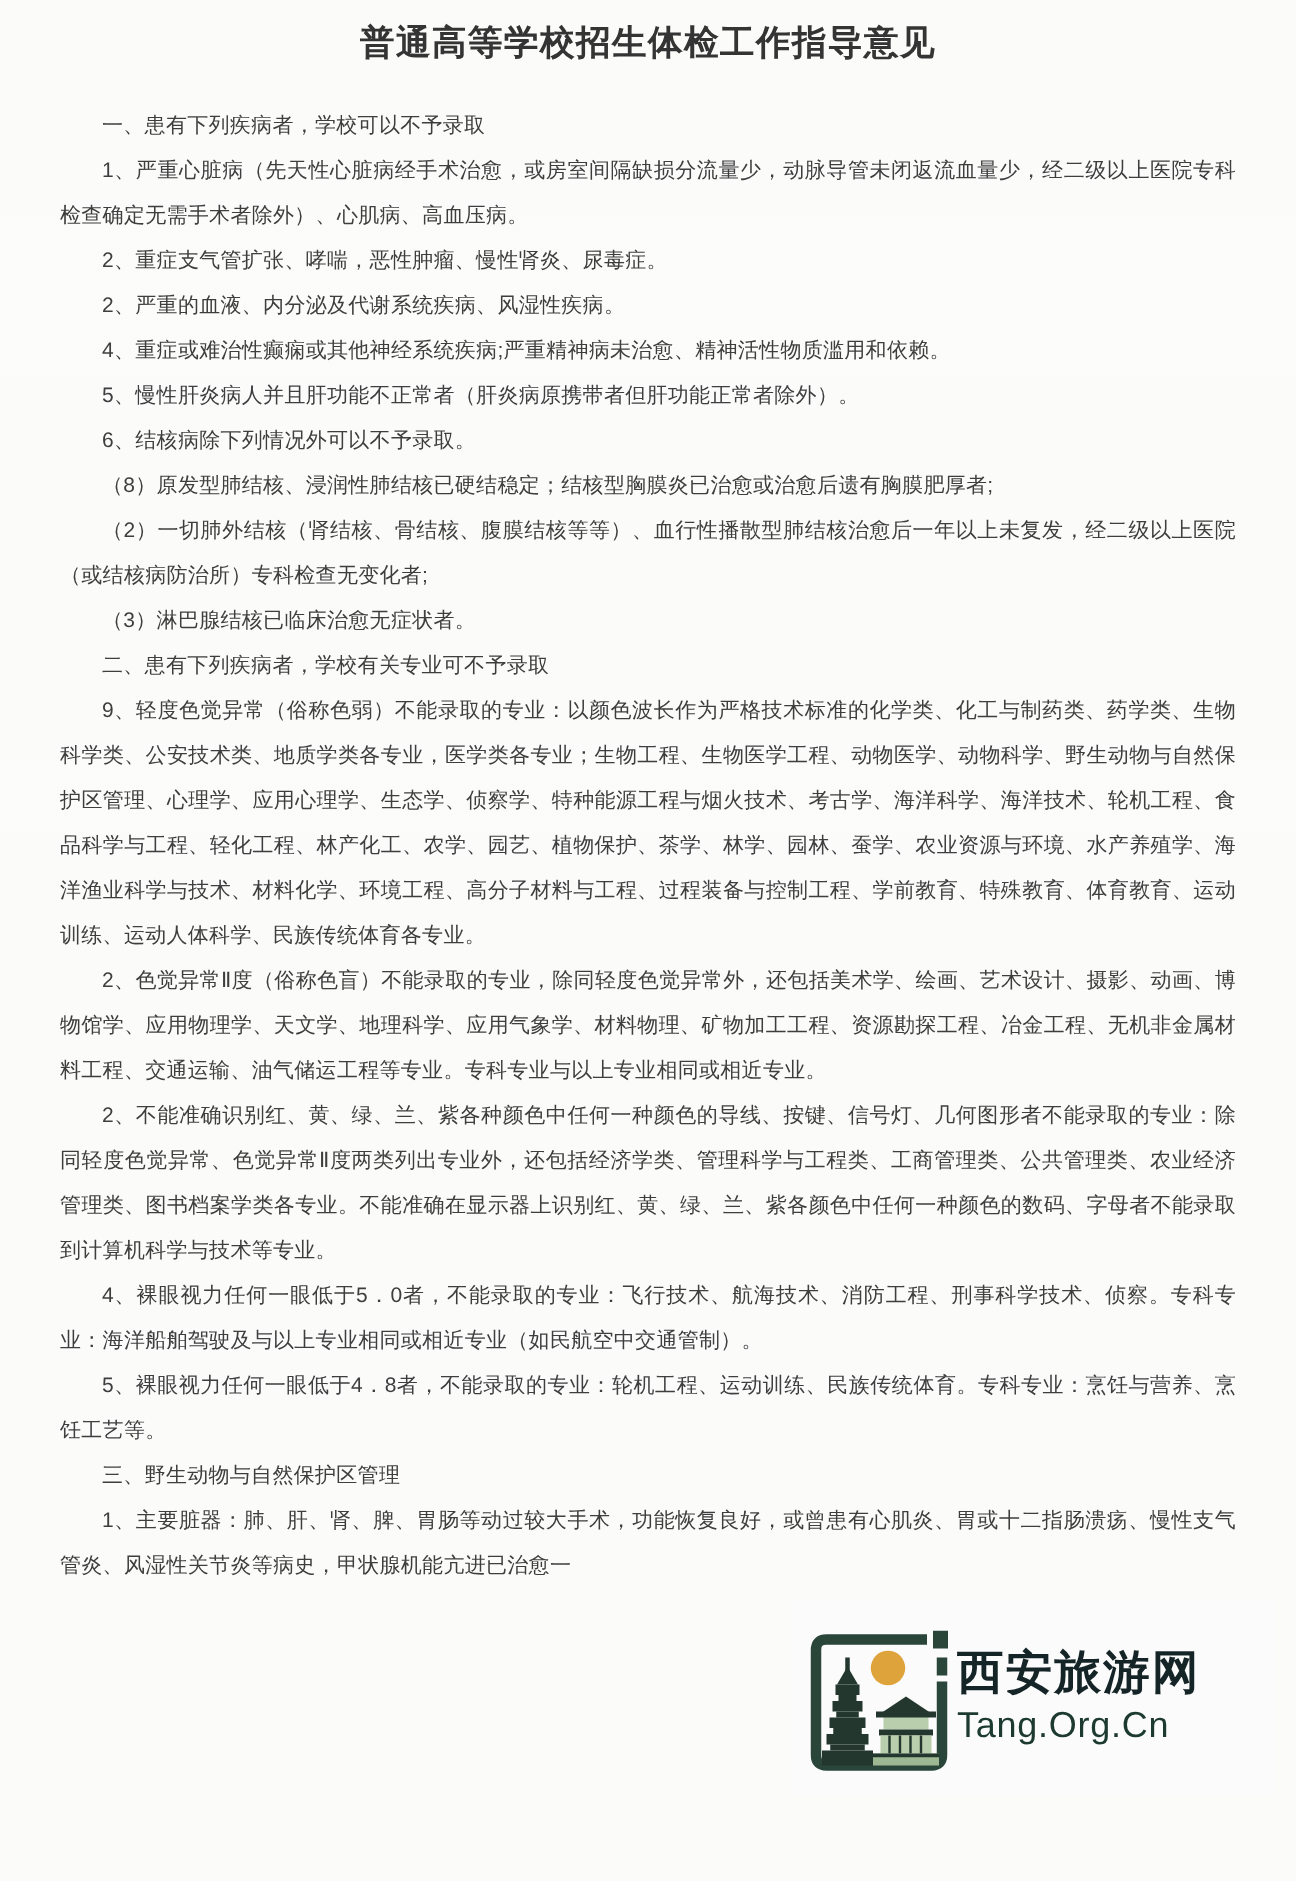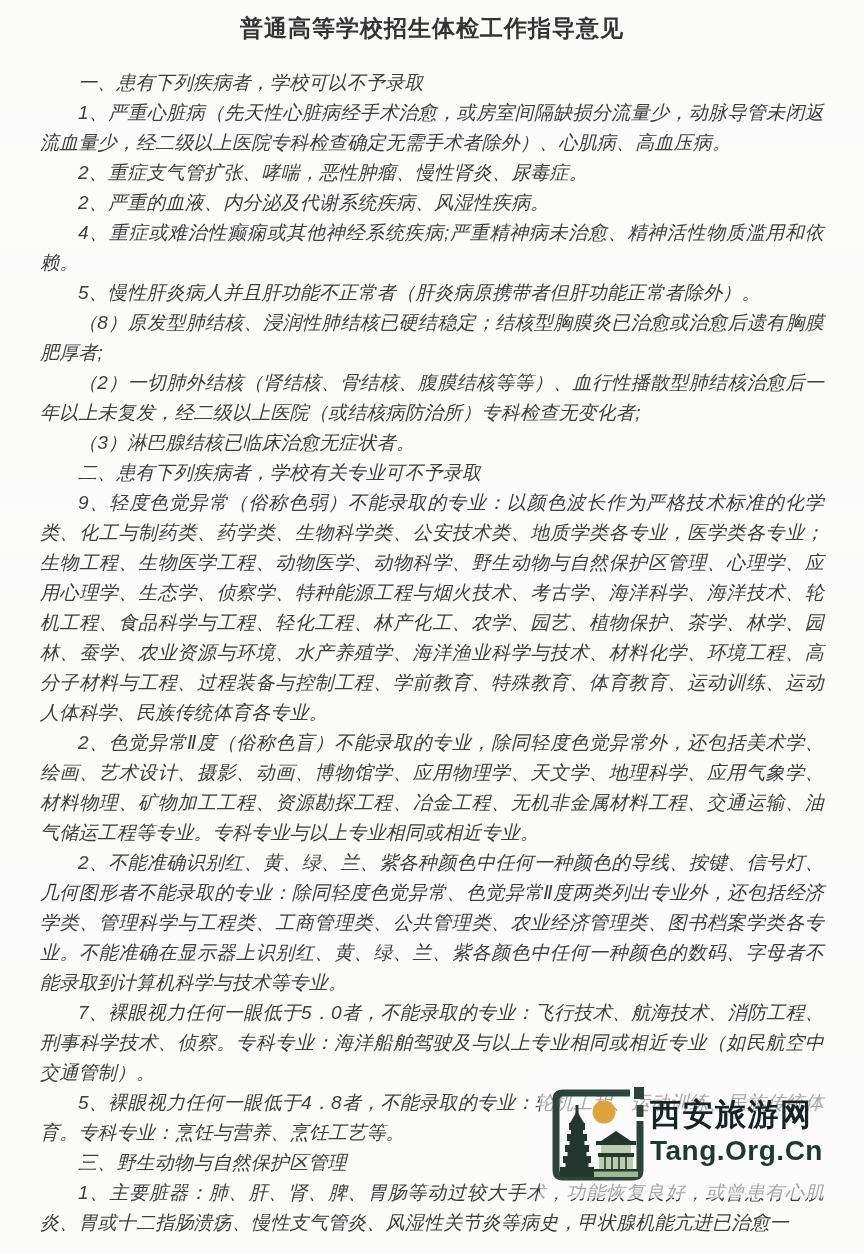--- a/index.html
+++ b/index.html
@@ -32,32 +32,31 @@
     font-size: 23px;
     font-weight: 700;
     color: #343434;
     text-align: center;
     margin: 0 0 23px 0;
     line-height: 33px;
     letter-spacing: 1px;
   }
   .para {
     margin: 0;
-    font-size: 19px;
+    font-size: 14px;
     line-height: 30px;
     text-indent: 2em;
     text-align: justify;
     letter-spacing: 0.2px;
     word-break: break-all;
-    font-style: italic;
   }
   
   .watermark {
     position: absolute;
-    left: 540px;
+    left: 528px;
     top: 1066px;
     width: 322px;
     height: 132px;
     background: rgba(252,252,252,0.55);
     display: flex;
     align-items: center;
   }
   .wm-logo {
     width: 96px;
     height: 96px;
@@ -73,49 +72,50 @@
   }
   .wm-name {
     font-size: 31px;
     font-weight: 800;
     color: #152527;
     letter-spacing: 1.5px;
     line-height: 38px;
     white-space: nowrap;
   }
   .wm-domain {
-    font-size: 28px;
-    font-weight: 700;
+    font-size: 24px;
+    font-weight: 400;
     color: #1d3a30;
     letter-spacing: 0.5px;
     line-height: 34px;
     white-space: nowrap;
   }
 </style>
 </head>
 <body>
 
 <div class="page">
 
   <h1 class="doc-title">普通高等学校招生体检工作指导意见</h1>
 
   <p class="para">一、患有下列疾病者，学校可以不予录取</p>
   <p class="para">1、严重心脏病（先天性心脏病经手术治愈，或房室间隔缺损分流量少，动脉导管未闭返流血量少，经二级以上医院专科检查确定无需手术者除外）、心肌病、高血压病。</p>
   <p class="para">2、重症支气管扩张、哮喘，恶性肿瘤、慢性肾炎、尿毒症。</p>
   <p class="para">2、严重的血液、内分泌及代谢系统疾病、风湿性疾病。</p>
   <p class="para">4、重症或难治性癫痫或其他神经系统疾病;严重精神病未治愈、精神活性物质滥用和依赖。</p>
   <p class="para">5、慢性肝炎病人并且肝功能不正常者（肝炎病原携带者但肝功能正常者除外）。</p>
+  <p class="para">6、结核病除下列情况外可以不予录取。</p>
   <p class="para">（8）原发型肺结核、浸润性肺结核已硬结稳定；结核型胸膜炎已治愈或治愈后遗有胸膜肥厚者;</p>
   <p class="para">（2）一切肺外结核（肾结核、骨结核、腹膜结核等等）、血行性播散型肺结核治愈后一年以上未复发，经二级以上医院（或结核病防治所）专科检查无变化者;</p>
   <p class="para">（3）淋巴腺结核已临床治愈无症状者。</p>
   <p class="para">二、患有下列疾病者，学校有关专业可不予录取</p>
   <p class="para">9、轻度色觉异常（俗称色弱）不能录取的专业：以颜色波长作为严格技术标准的化学类、化工与制药类、药学类、生物科学类、公安技术类、地质学类各专业，医学类各专业；生物工程、生物医学工程、动物医学、动物科学、野生动物与自然保护区管理、心理学、应用心理学、生态学、侦察学、特种能源工程与烟火技术、考古学、海洋科学、海洋技术、轮机工程、食品科学与工程、轻化工程、林产化工、农学、园艺、植物保护、茶学、林学、园林、蚕学、农业资源与环境、水产养殖学、海洋渔业科学与技术、材料化学、环境工程、高分子材料与工程、过程装备与控制工程、学前教育、特殊教育、体育教育、运动训练、运动人体科学、民族传统体育各专业。</p>
   <p class="para">2、色觉异常Ⅱ度（俗称色盲）不能录取的专业，除同轻度色觉异常外，还包括美术学、绘画、艺术设计、摄影、动画、博物馆学、应用物理学、天文学、地理科学、应用气象学、材料物理、矿物加工工程、资源勘探工程、冶金工程、无机非金属材料工程、交通运输、油气储运工程等专业。专科专业与以上专业相同或相近专业。</p>
   <p class="para">2、不能准确识别红、黄、绿、兰、紫各种颜色中任何一种颜色的导线、按键、信号灯、几何图形者不能录取的专业：除同轻度色觉异常、色觉异常Ⅱ度两类列出专业外，还包括经济学类、管理科学与工程类、工商管理类、公共管理类、农业经济管理类、图书档案学类各专业。不能准确在显示器上识别红、黄、绿、兰、紫各颜色中任何一种颜色的数码、字母者不能录取到计算机科学与技术等专业。</p>
-  <p class="para">7、裸眼视力任何一眼低于5．0者，不能录取的专业：飞行技术、航海技术、消防工程、刑事科学技术、侦察。专科专业：海洋船舶驾驶及与以上专业相同或相近专业（如民航空中交通管制）。</p>
+  <p class="para">4、裸眼视力任何一眼低于5．0者，不能录取的专业：飞行技术、航海技术、消防工程、刑事科学技术、侦察。专科专业：海洋船舶驾驶及与以上专业相同或相近专业（如民航空中交通管制）。</p>
   <p class="para">5、裸眼视力任何一眼低于4．8者，不能录取的专业：轮机工程、运动训练、民族传统体育。专科专业：烹饪与营养、烹饪工艺等。</p>
   <p class="para">三、野生动物与自然保护区管理</p>
   <p class="para">1、主要脏器：肺、肝、肾、脾、胃肠等动过较大手术，功能恢复良好，或曾患有心肌炎、胃或十二指肠溃疡、慢性支气管炎、风湿性关节炎等病史，甲状腺机能亢进已治愈一</p>
 
   <div class="watermark">
     <svg class="wm-logo" viewBox="0 0 96 96" aria-hidden="true">
 
       <g>
         <path d="M 80 6 L 13 6 Q 6 6 6 13 L 6 83 Q 6 90 13 90 L 83 90 Q 90 90 90 83 L 90 34" fill="none" stroke="#2a463b" stroke-width="7"></path>
         <rect x="84" y="0" width="10" height="12" fill="#2a463b"></rect>

